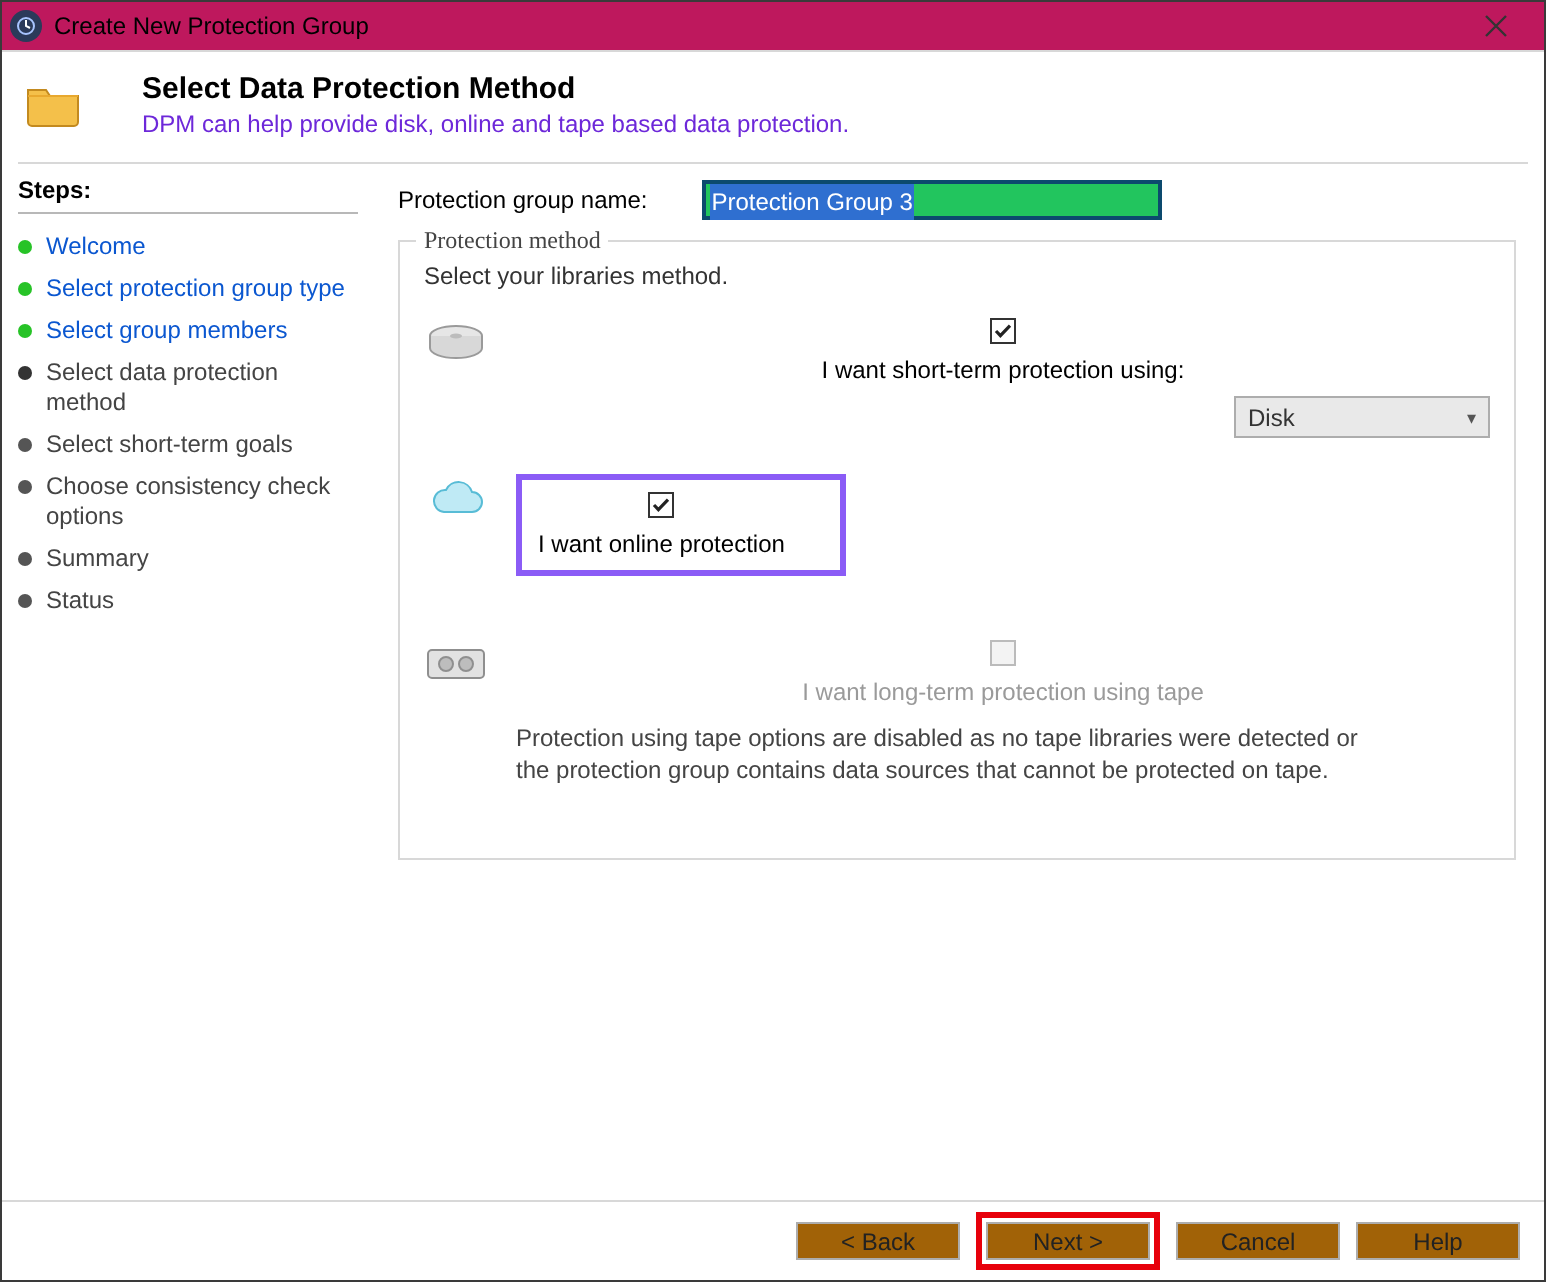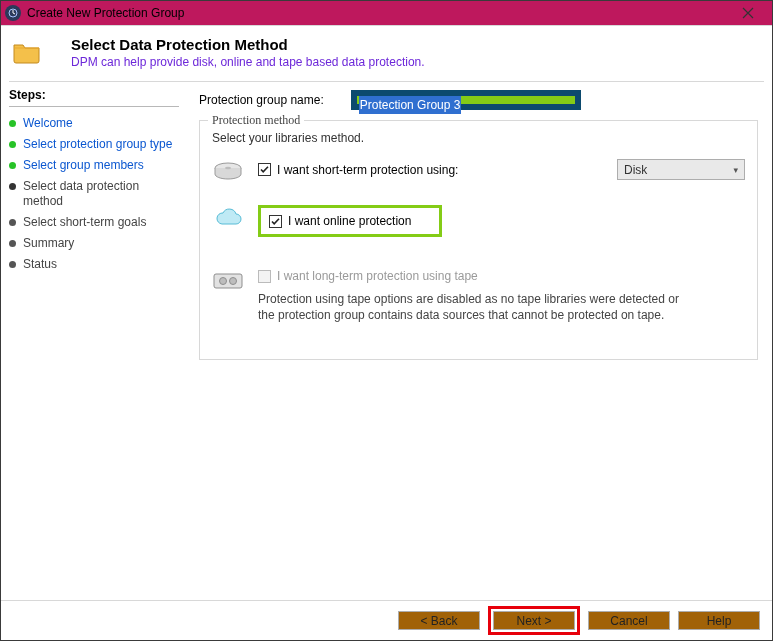--- a/index.html
+++ b/index.html
@@ -123,22 +123,22 @@
     }
     .name-row {
       display: flex;
       align-items: center;
       gap: 27px;
       margin-bottom: 10px;
     }
     .name-input {
       width: 230px;
       height: 20px;
-      border: 6px solid #0c4a6e;
-      background: #84cc16;
+      border: 2px solid #0c4a6e;
+      background: #22c55e;
       padding: 0 2px;
       position: relative;
       text-decoration: underline;
     }
     .name-input-text {
       background: #2f6fd0;
       color: #fff;
       display: inline-block;
       padding: 0 1px;
       line-height: 18px;
@@ -171,20 +171,21 @@
       width: 32px;
       height: 26px;
       flex-shrink: 0;
       margin-top: 2px;
     }
     .opt-body { flex: 1; }
     .cbx-row {
       display: flex;
       align-items: center;
       gap: 6px;
+      flex-direction: column;
     }
     .cbx {
       width: 13px;
       height: 13px;
       border: 1px solid #333;
       display: flex;
       align-items: center;
       justify-content: center;
       background: #fff;
     }
@@ -197,21 +198,21 @@
       border: 1px solid #adadad;
       background: #e9e9e9;
       display: flex;
       align-items: center;
       padding: 0 6px;
       justify-content: space-between;
       color: #333;
     }
     .select .chev { color: #555; font-size: 9px; }
     .highlight-box {
-      border: 3px solid #84cc16;
+      border: 3px solid #8b5cf6;
       padding: 6px 28px 6px 8px;
       display: inline-flex;
     }
     .disabled-text { color: #9a9a9a; }
     .tape-note { color: #444; margin-top: 8px; line-height: 1.35; max-width: 440px;}
     .footer {
       border-top: 1px solid #d8d8d8;
       padding: 10px 12px;
       display: flex;
       justify-content: flex-end;
@@ -284,20 +285,24 @@
         <div class="bullet done"></div>
         <div class="step-label link">Select group members</div>
       </div>
       <div class="step-item">
         <div class="bullet current"></div>
         <div class="step-label">Select data protection method</div>
       </div>
       <div class="step-item">
         <div class="bullet pending"></div>
         <div class="step-label">Select short-term goals</div>
+      </div>
+      <div class="step-item">
+        <div class="bullet pending"></div>
+        <div class="step-label">Choose consistency check options</div>
       </div>
       <div class="step-item">
         <div class="bullet pending"></div>
         <div class="step-label">Summary</div>
       </div>
       <div class="step-item">
         <div class="bullet pending"></div>
         <div class="step-label">Status</div>
       </div>
     </div>

